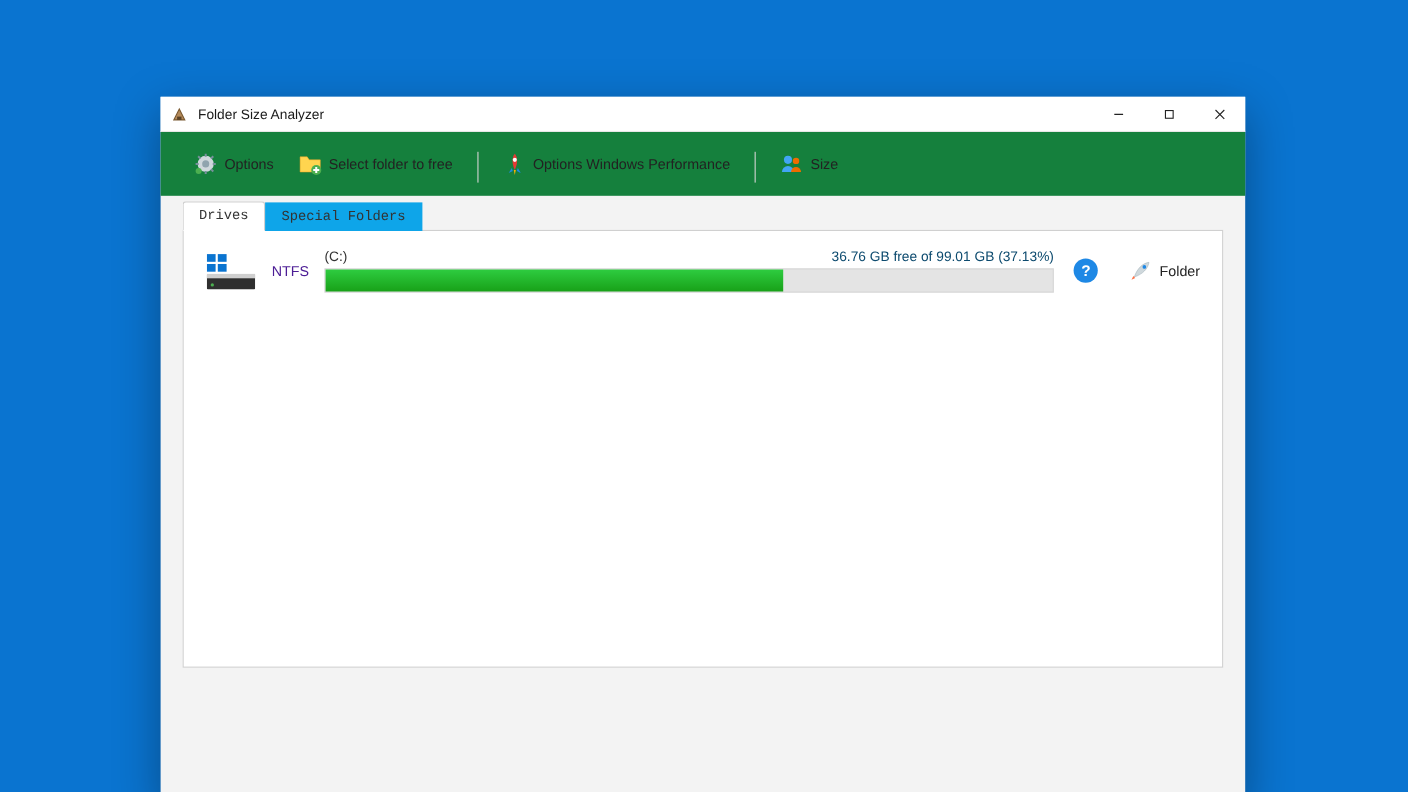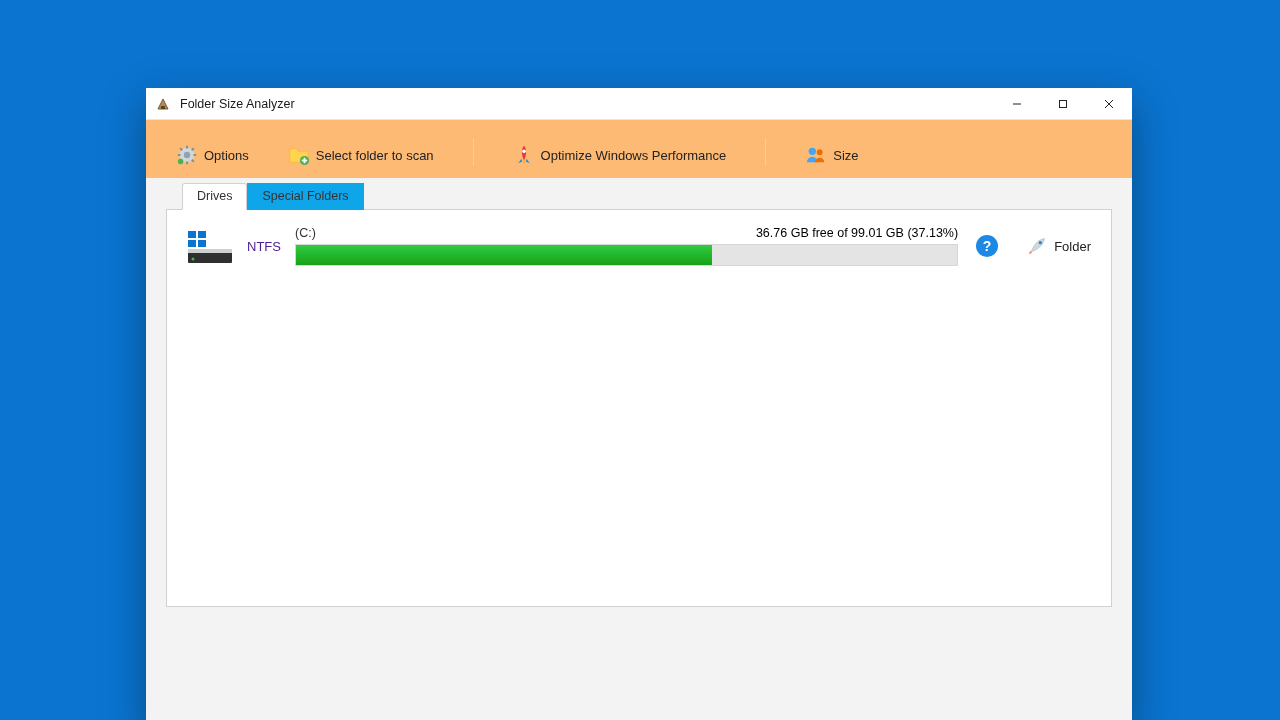--- a/index.html
+++ b/index.html
@@ -45,49 +45,51 @@
   }
   .win-btn {
     width: 46px;
     display: flex;
     align-items: center;
     justify-content: center;
     cursor: default;
   }
   
   .toolbar {
-    background: #fdba74;
+    background: #15803d;
     padding: 18px 30px 12px 30px;
     display: flex;
-    align-items: flex-end;
-    gap: 39px;
+    align-items: flex-start;
+    gap: 22px;
   }
   .tool-item {
     display: flex;
     align-items: center;
     gap: 6px;
     cursor: default;
     font-size: 13px;
     color: #222;
   }
   .tool-sep {
     width: 1px;
     height: 28px;
     background: #d4d4d4;
   }
   .icon-box {
     width: 22px; height: 22px; display:flex; align-items:center; justify-content:center;
   }
   
   .tabs {
     display: flex;
-    padding-left: 36px;
+    align-items: flex-end;
+    padding-left: 20px;
     margin-top: 4px;
     position: relative;
     z-index: 2;
+    font-family: Liberation Mono, monospace;
   }
   .tab {
     padding: 5px 14px 6px 14px;
     font-size: 12.5px;
     color: #333;
     background: #0ea5e9;
     border: 1px solid transparent;
     border-bottom: none;
     position: relative;
     top: 1px;
@@ -141,21 +143,21 @@
     flex-direction: column;
   }
   .drive-header {
     display: flex;
     justify-content: space-between;
     font-size: 12.5px;
     color: #333;
     margin-bottom: 4px;
   }
   .drive-label { color: #333; }
-  .drive-free { color: #000000; }
+  .drive-free { color: #0c4a6e; }
   .usage-bar {
     height: 22px;
     background: #e4e4e4;
     border: 1px solid #d6d6d6;
     position: relative;
   }
   .usage-fill {
     position: absolute;
     left: 0; top: 0; bottom: 0;
     background: linear-gradient(#2ecc40, #18a118);
@@ -229,36 +231,36 @@
 
     <div class="tool-item">
       <span class="icon-box">
         <svg width="22" height="22" viewBox="0 0 24 24">
           <path d="M2 5 h7 l2 3 h11 v12 h-20 z" fill="#ffd54f" stroke="#f9a825" stroke-width="0.5"></path>
           <circle cx="18" cy="18" r="5" fill="#4caf50"></circle>
           <line x1="18" y1="15" x2="18" y2="21" stroke="#fff" stroke-width="2"></line>
           <line x1="15" y1="18" x2="21" y2="18" stroke="#fff" stroke-width="2"></line>
         </svg>
       </span>
-      <span>Select folder to scan</span>
+      <span>Select folder to free</span>
     </div>
 
     <div class="tool-sep"></div>
 
     <div class="tool-item">
       <span class="icon-box">
         <svg width="22" height="22" viewBox="0 0 24 24">
           <path d="M12 2 C15 5 15 12 12 18 C9 12 9 5 12 2 Z" fill="#e53935"></path>
           <circle cx="12" cy="8" r="2" fill="#fff"></circle>
           <path d="M9 16 L6 21 L10 19 Z" fill="#1e88e5"></path>
           <path d="M15 16 L18 21 L14 19 Z" fill="#1e88e5"></path>
           <path d="M11 18 L12 23 L13 18 Z" fill="#ffb300"></path>
         </svg>
       </span>
-      <span>Optimize Windows Performance</span>
+      <span>Options Windows Performance</span>
     </div>
 
     <div class="tool-sep"></div>
 
     <div class="tool-item">
       <span class="icon-box">
         <svg width="22" height="22" viewBox="0 0 24 24">
           <circle cx="8" cy="8" r="4" fill="#42a5f5"></circle>
           <path d="M2 20 a6 6 0 0 1 12 0 z" fill="#42a5f5"></path>
           <circle cx="16" cy="9" r="3.2" fill="#ef6c00"></circle>

